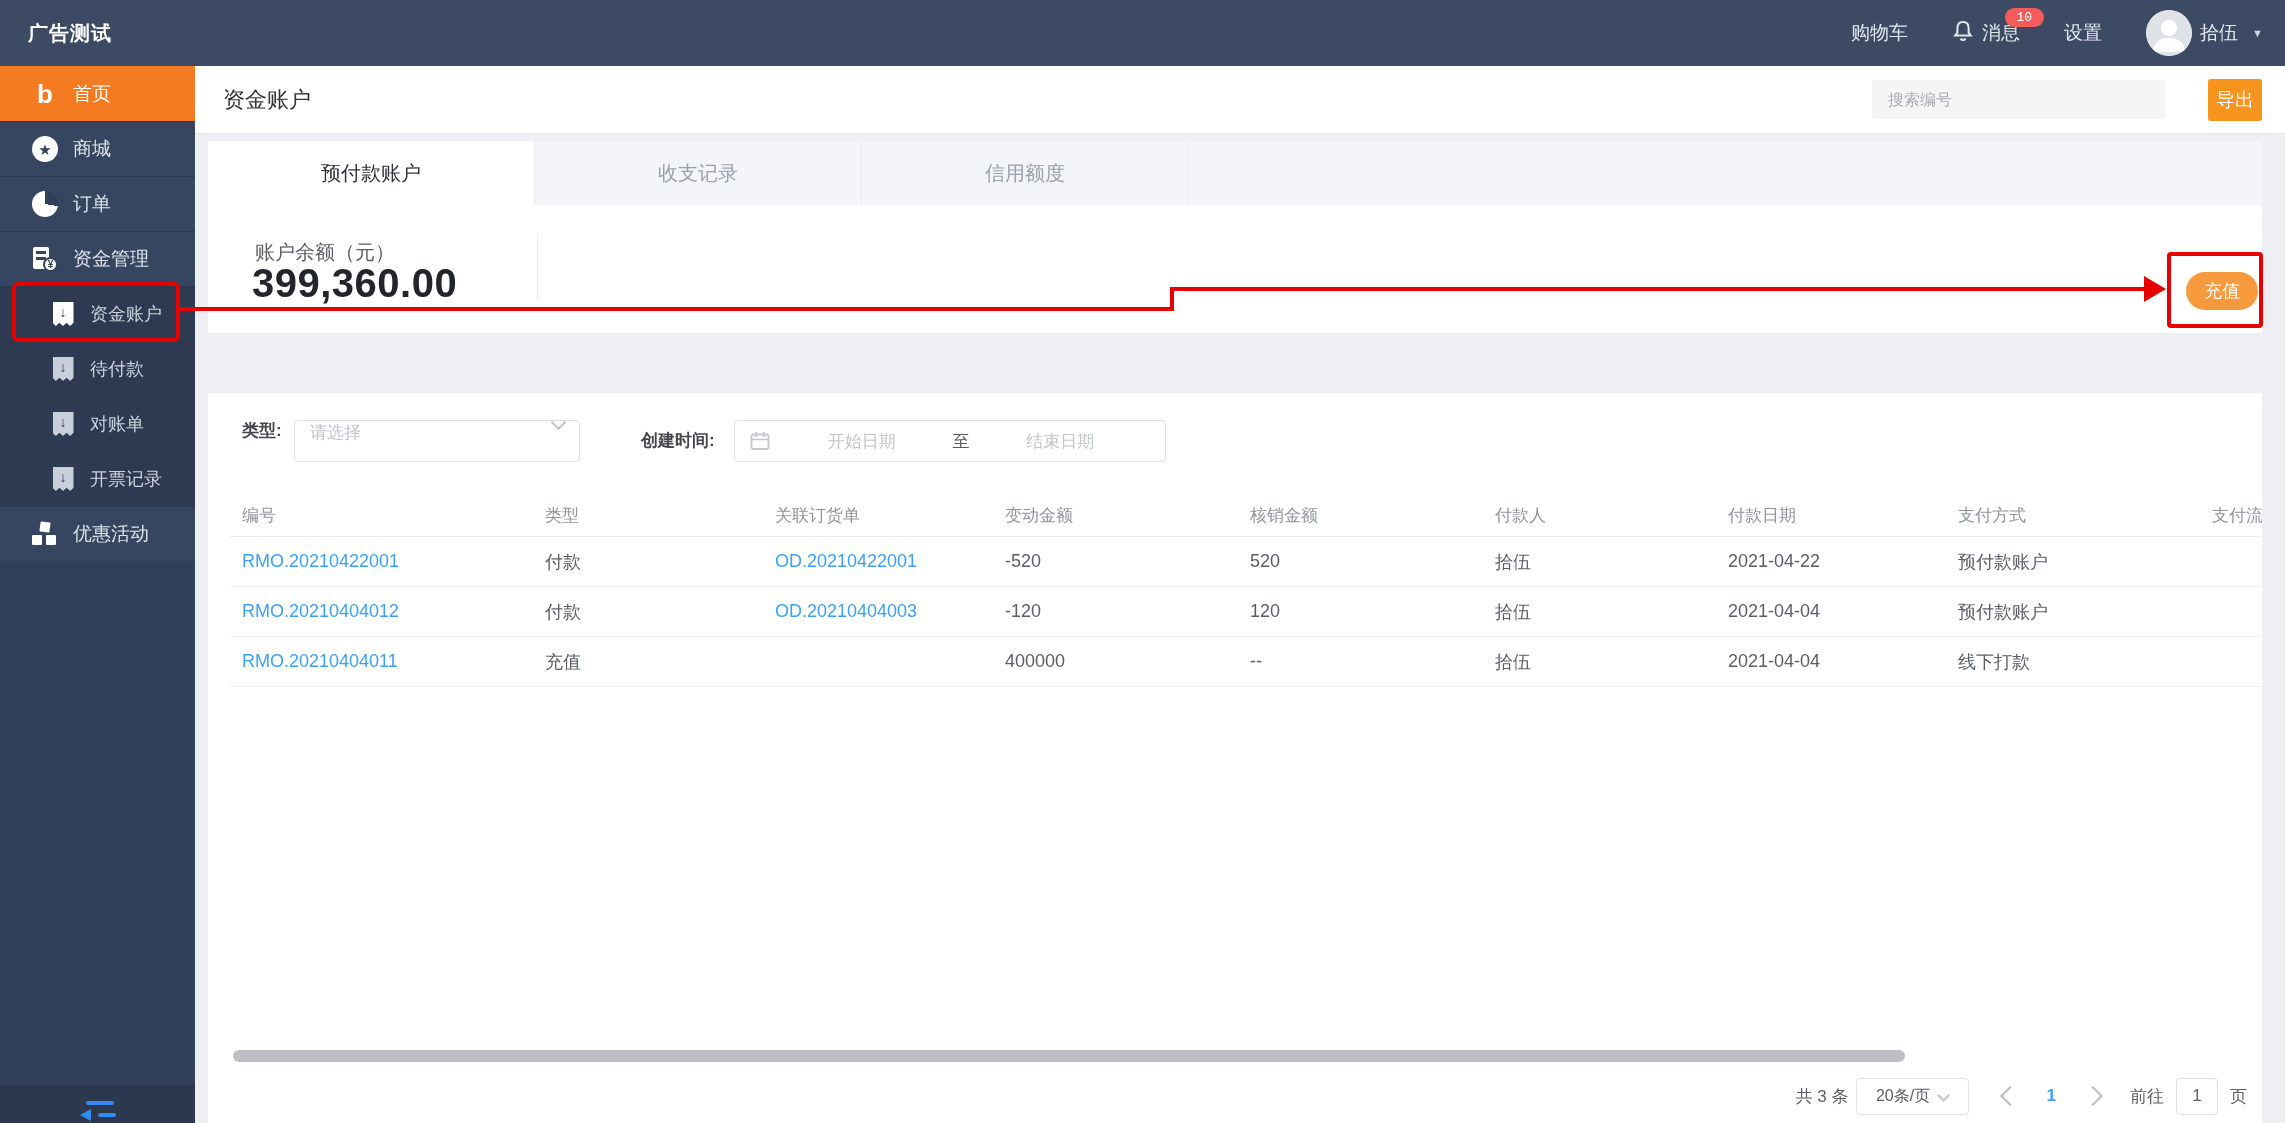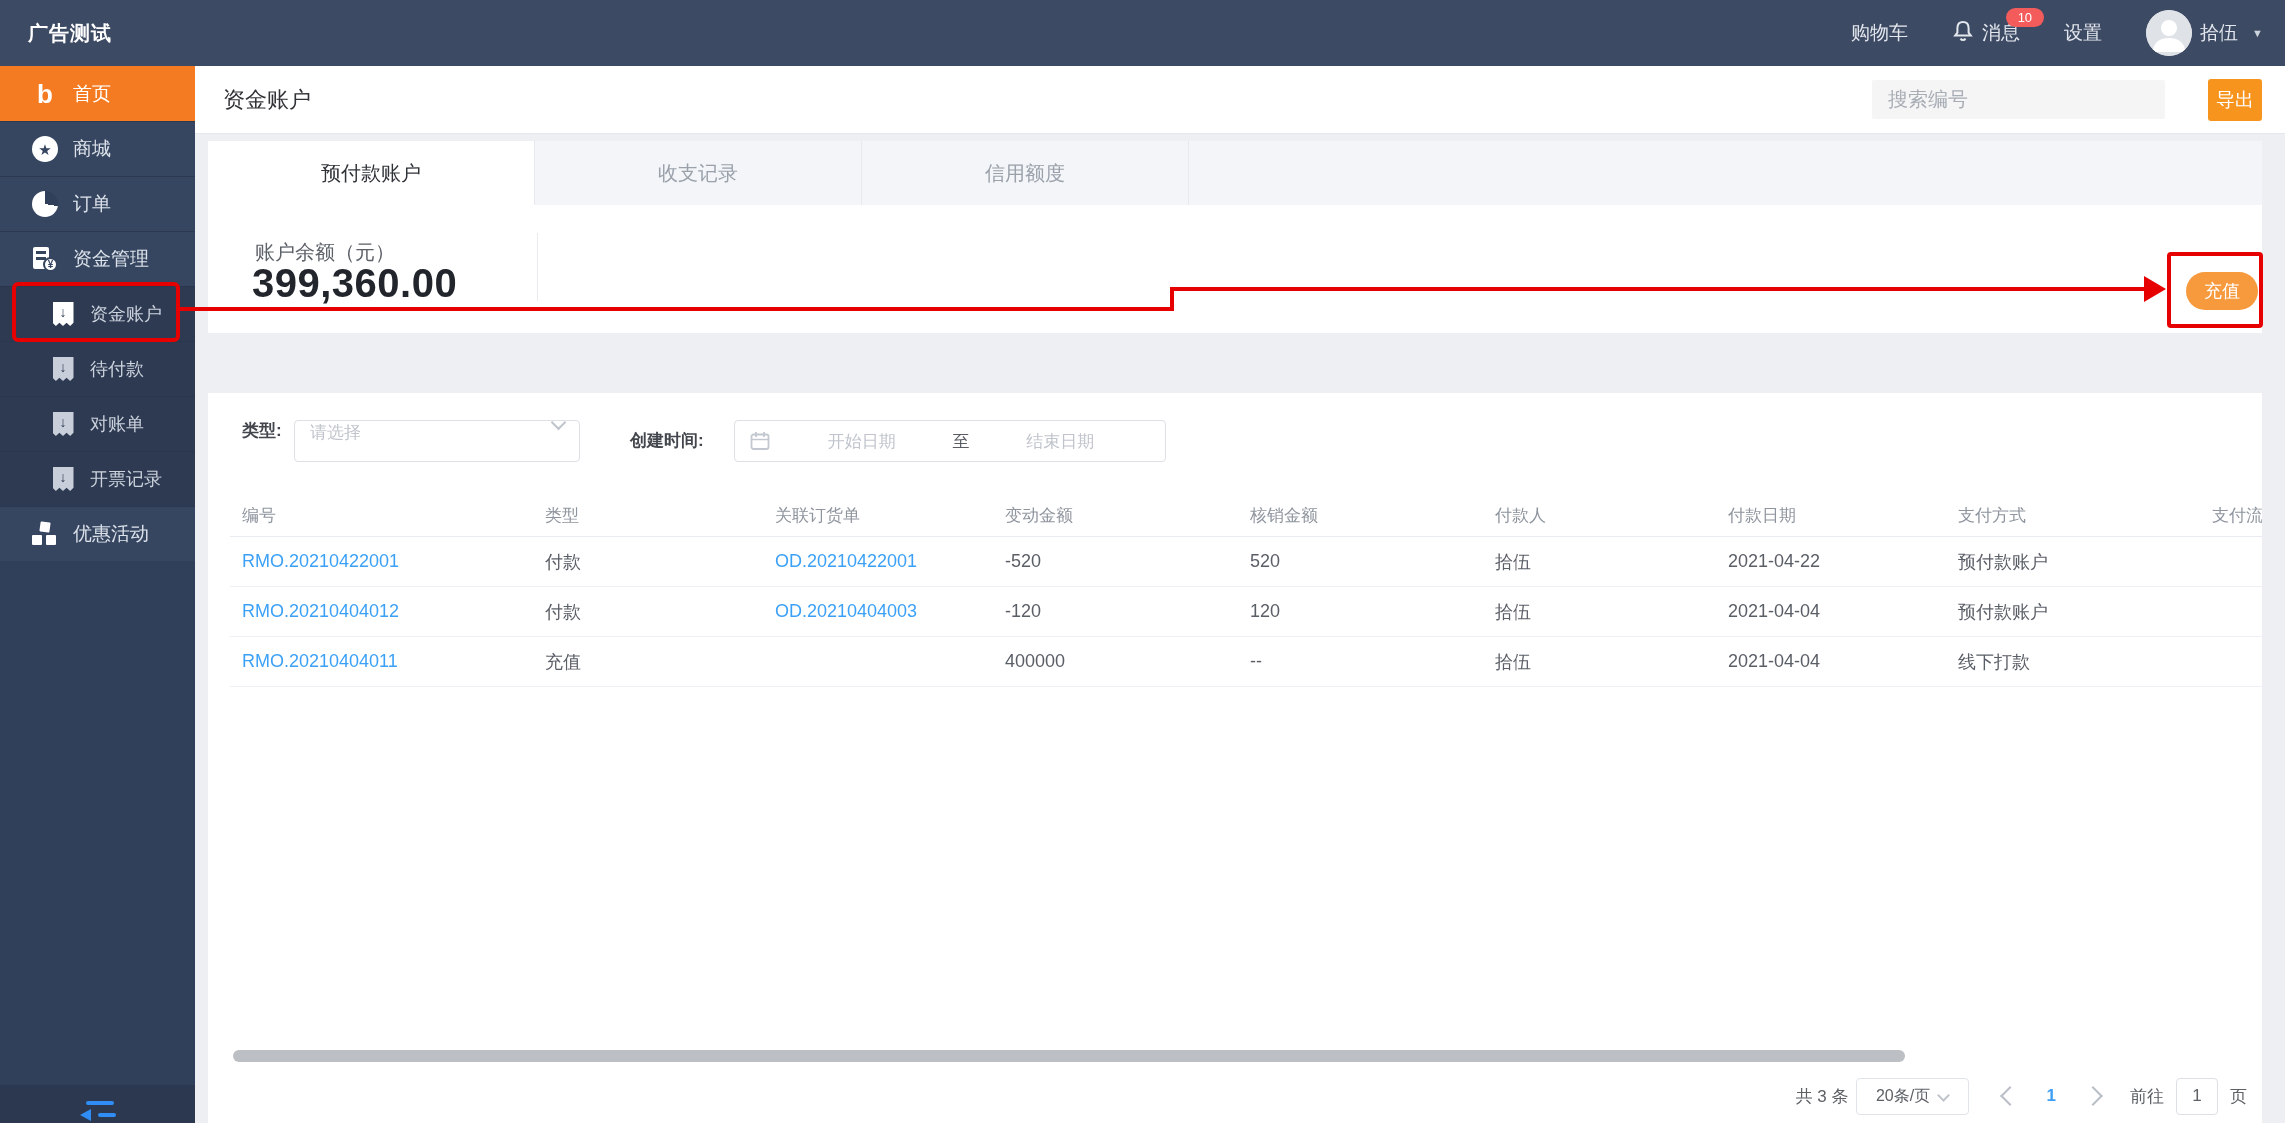--- a/index.html
+++ b/index.html
@@ -3,21 +3,21 @@
 <meta charset="utf-8">
 <style>
   html,body{margin:0;padding:0;background:#edeff3;font-family:"Liberation Sans","DejaVu Sans",sans-serif;}
   .stage{position:relative;width:2285px;height:1123px;overflow:hidden;background:#edeff3;}
 
   
   .topbar{position:absolute;left:0;top:0;width:2285px;height:66px;background:#3d4a63;z-index:5;}
   .brand{position:absolute;left:28px;top:0;height:66px;line-height:66px;color:#ffffff;font-size:20px;font-weight:600;letter-spacing:1px;}
   .topbar-right{position:absolute;right:22px;top:0;height:66px;display:flex;align-items:center;gap:44px;color:#e3e7ee;font-size:19px;}
   .tb-item{cursor:pointer;display:flex;align-items:center;gap:8px;position:relative;}
-  .badge{position:absolute;top:-11px;right:-24px;background:#f45c5c;color:#fff;font-size:13px;line-height:13px;padding:3px 12px;border-radius:10px;}
+  .badge{position:absolute;top:-11px;right:-24px;background:#f45c5c;color:#fff;font-size:13px;line-height:13px;padding:3px 12px;border-radius:10px;font-family:Liberation Mono, monospace;}
   .bell{display:inline-block;}
   .avatar{width:46px;height:46px;border-radius:50%;background:#dfe2e7;overflow:hidden;flex:none;}
   .caret{font-size:11px;color:#ced4dd;margin-left:6px;}
 
   
   .sidebar{position:absolute;left:0;top:66px;width:195px;bottom:0;background:#31405a;z-index:4;}
   .side-item{height:55px;display:flex;align-items:center;padding-left:32px;gap:15px;font-size:19px;color:#dce2ea;background:#364560;box-sizing:border-box;border-top:1px solid #2c3950;cursor:pointer;}
   .side-item:first-child{border-top:none;}
   .side-item.active{background:#f47b21;color:#ffffff;border-top:none;}
   .side-item.sub{background:#2d3a52;padding-left:50px;gap:14px;font-size:18px;color:#ccd3dd;border-top:1px solid #293650;}
@@ -40,41 +40,41 @@
   .ic-receipt.dim{background:#c8cfda;}
   .ic-blocks{width:26px;height:25px;position:relative;}
   .ic-blocks span{position:absolute;width:10px;height:10px;background:#fff;border-radius:1px;}
   .ic-blocks .b1{left:8px;top:0;transform:rotate(8deg);}
   .ic-blocks .b2{left:0;top:13px;}
   .ic-blocks .b3{left:14px;top:13px;}
 
   
   .page-header{position:absolute;left:195px;top:66px;width:2090px;height:67px;background:#ffffff;border-bottom:1px solid #e4e7ec;z-index:3;}
   .page-title{position:absolute;left:28px;top:0;height:67px;line-height:67px;font-size:22px;color:#303237;}
-  .search-input{position:absolute;left:1677px;top:14px;width:293px;height:39px;background:#f5f5f6;border:none;outline:none;border-radius:2px;padding:0 16px;box-sizing:border-box;font-size:20px;color:#000000;font-family:inherit;}
+  .search-input{position:absolute;left:1677px;top:14px;width:293px;height:39px;background:#f5f5f6;border:none;outline:none;border-radius:2px;padding:0 16px;box-sizing:border-box;font-size:16px;color:#000000;font-family:inherit;}
   .search-input::placeholder{color:#a8adb5;}
   .export-btn{position:absolute;right:23px;top:13px;width:54px;height:42px;background:#f7941e;border-radius:3px;color:#fff;font-size:19px;display:flex;align-items:center;justify-content:center;cursor:pointer;}
 
   
   .tabs{position:absolute;left:208px;top:141px;width:2054px;height:64px;background:#f3f5f8;display:flex;z-index:2;}
   .tab{width:327px;height:64px;display:flex;align-items:center;justify-content:center;font-size:20px;color:#9aa1ab;border-right:1px solid #e6e9ed;box-sizing:border-box;cursor:pointer;}
   .tab.active{background:#ffffff;color:#2f3338;}
 
   
   .balance-card{position:absolute;left:208px;top:205px;width:2054px;height:128px;background:#ffffff;z-index:2;}
   .balance-label{position:absolute;left:47px;top:34px;font-size:20px;color:#5d6269;}
   .balance-value{position:absolute;left:44px;top:56px;font-size:40px;font-weight:600;color:#22262c;letter-spacing:0.5px;}
   .balance-divider{position:absolute;left:329px;top:28px;width:1px;height:68px;background:#e9ebef;}
   .recharge-btn{position:absolute;left:1978px;top:67px;width:72px;height:38px;border-radius:19px;background:#f79a3e;color:#fff;font-size:18px;display:flex;align-items:center;justify-content:center;cursor:pointer;}
 
   
   .filter-card{position:absolute;left:208px;top:393px;width:2054px;bottom:0;background:#ffffff;overflow:hidden;z-index:2;}
   .f-label{position:absolute;height:42px;line-height:42px;font-size:17px;font-weight:600;color:#43474d;}
   .f-label.type{left:34px;top:17px;}
-  .f-label.date{left:422px;top:27px;}
+  .f-label.date{left:433px;top:27px;}
   .f-select{position:absolute;left:86px;top:27px;width:286px;height:42px;border:1px solid #dcdfe6;border-radius:4px;box-sizing:border-box;display:flex;align-items:flex-start;justify-content:space-between;padding:0 15px;cursor:pointer;}
   .placeholder{color:#c0c4cc;font-size:17px;}
   .chev-down{width:9px;height:9px;border-right:2px solid #c0c4cc;border-bottom:2px solid #c0c4cc;transform:rotate(45deg);margin-top:-4px;}
   .f-daterange{position:absolute;left:526px;top:27px;width:432px;height:42px;border:1px solid #dcdfe6;border-radius:4px;box-sizing:border-box;display:flex;align-items:center;padding:0 14px;cursor:pointer;}
   .f-daterange .cal{flex:none;display:flex;}
   .f-daterange .slot{flex:1;text-align:center;}
   .range-sep{color:#5a5e64;font-size:17px;}
 
   
   .tbl{position:absolute;left:22px;top:102px;width:2032px;border-collapse:collapse;table-layout:fixed;}

